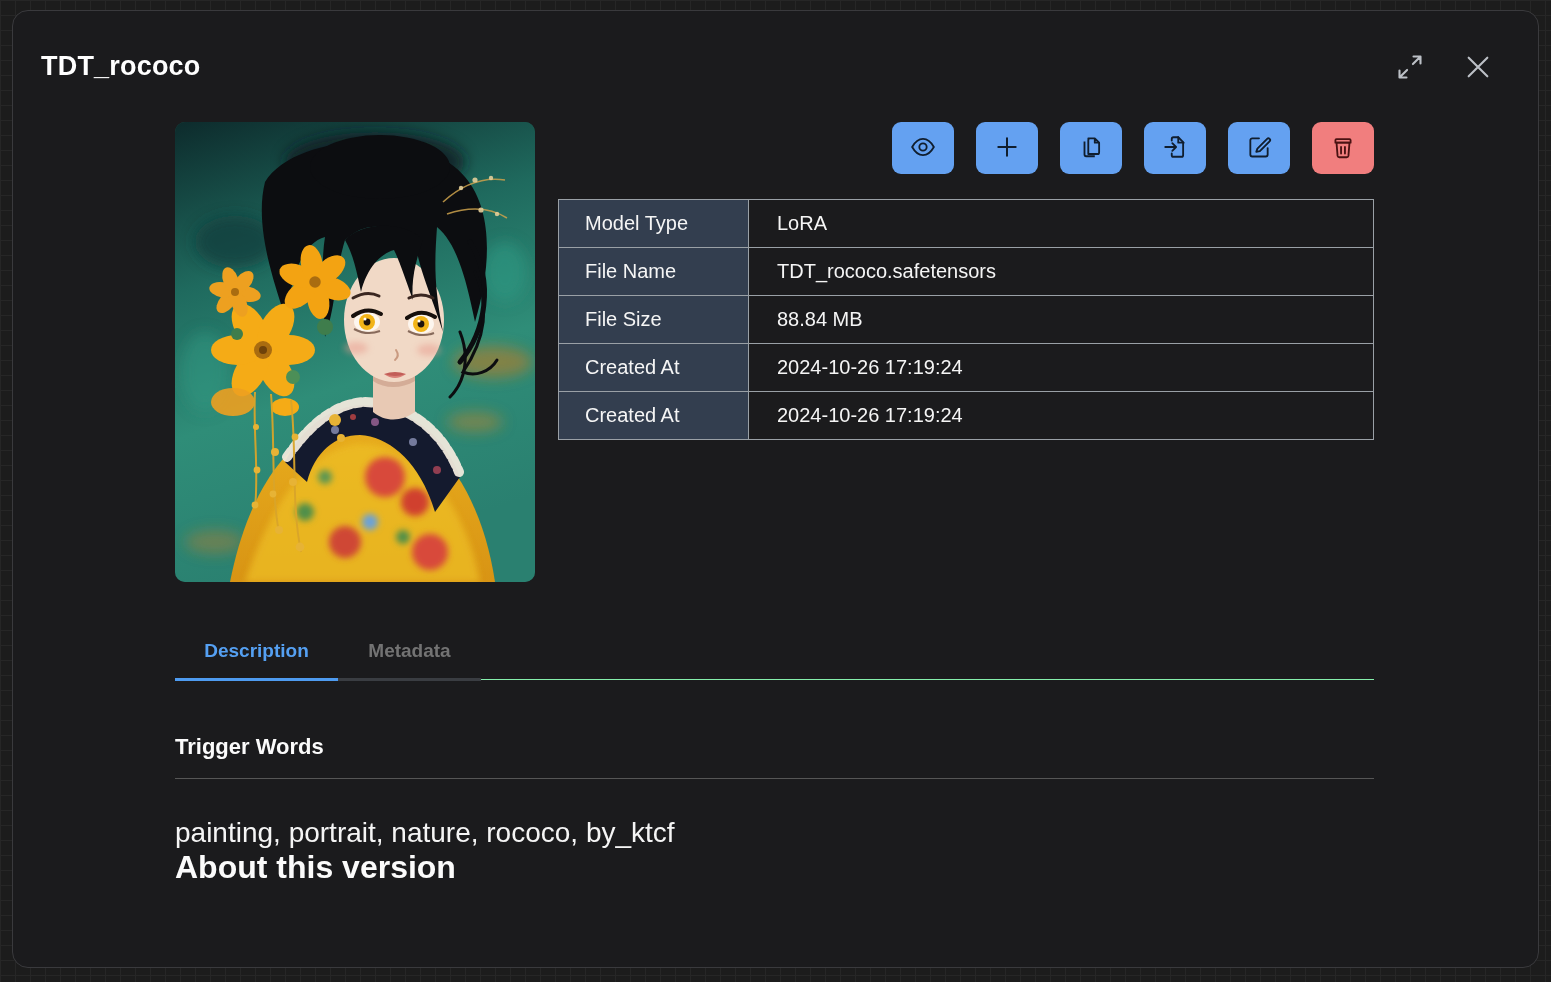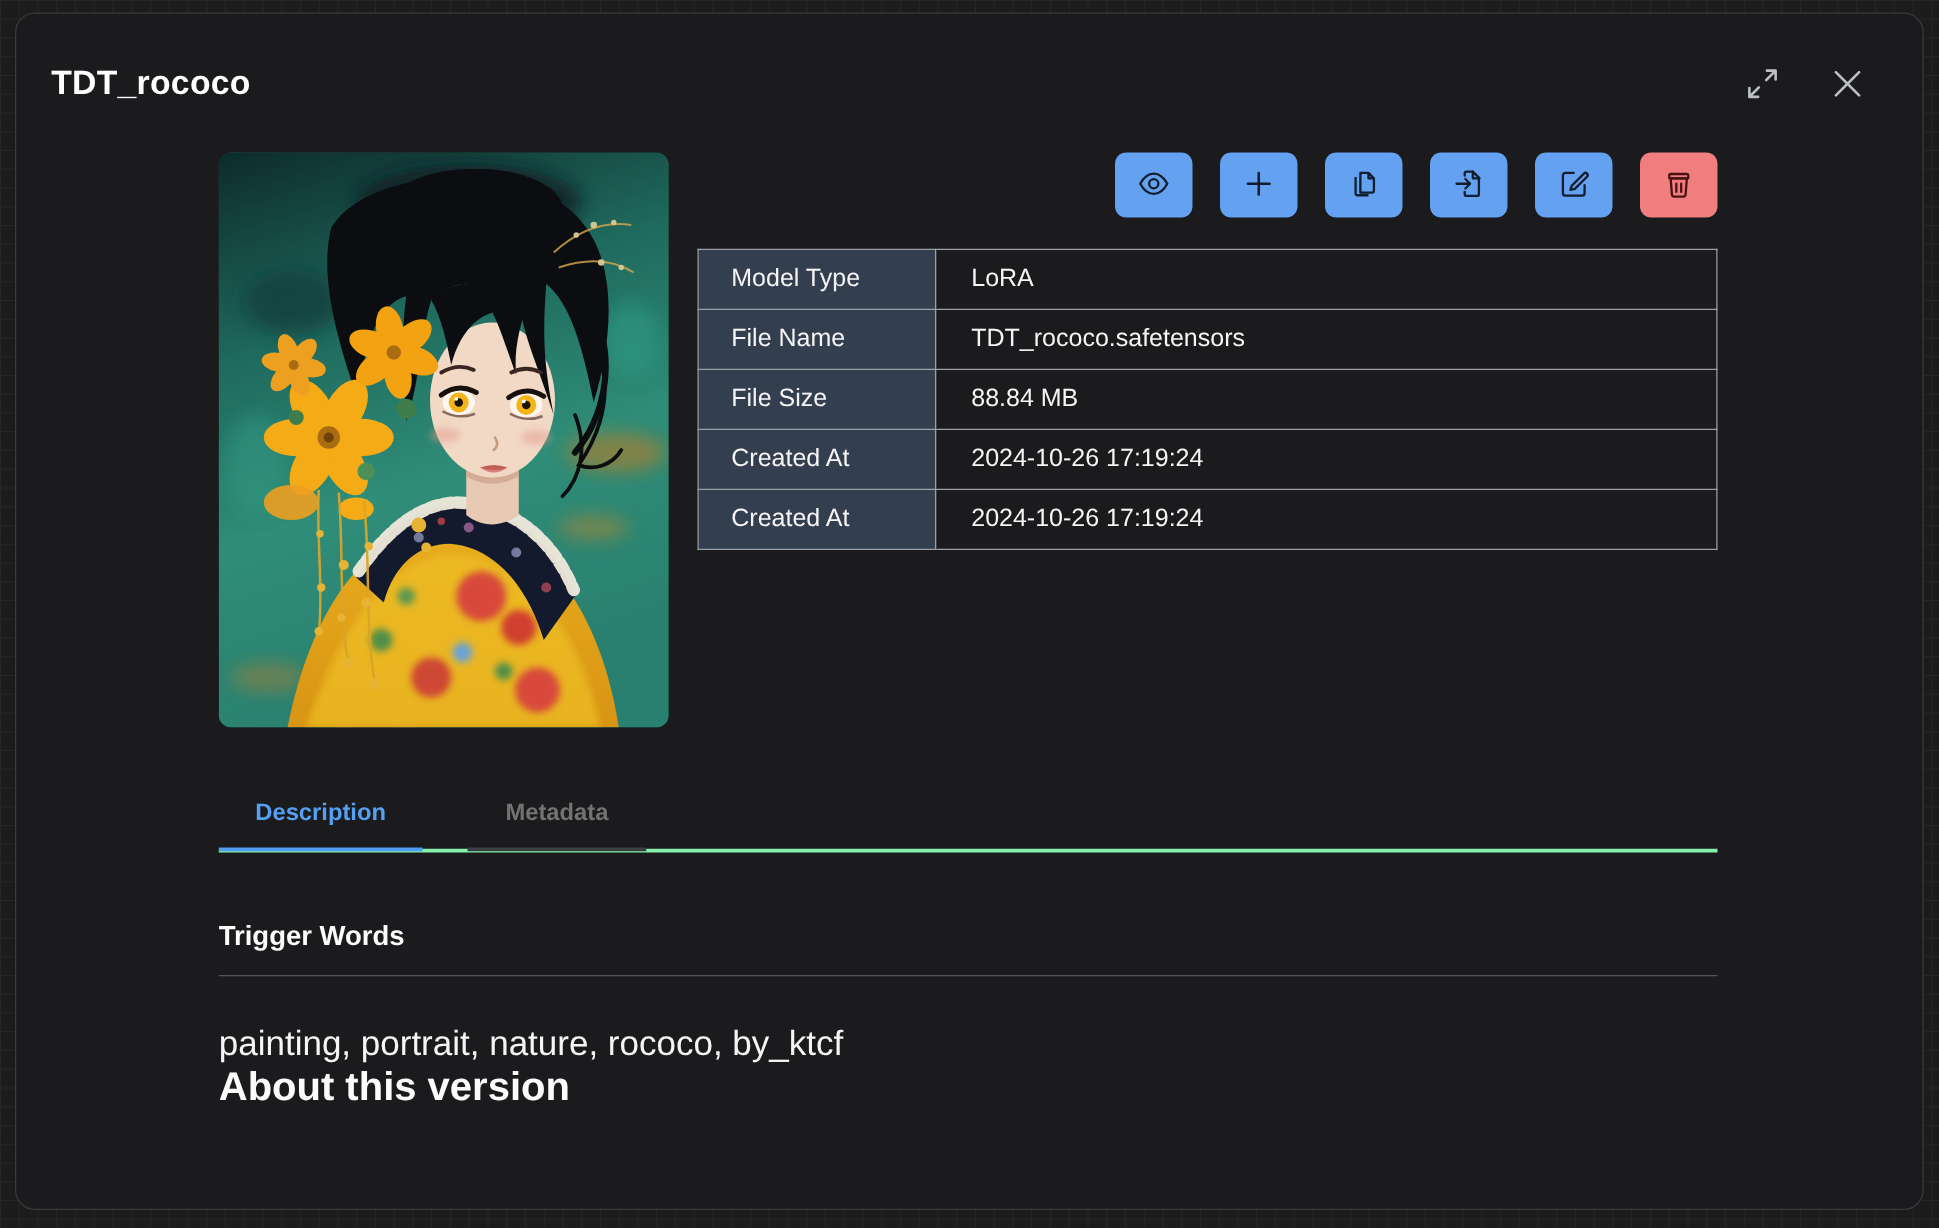--- a/index.html
+++ b/index.html
@@ -57,21 +57,21 @@
     padding-left:16px;
   }
   .details-table td {
     border:1px solid #9aa0a6;
     height:48px; padding:0 26px; color:#f5f5f5; white-space:nowrap;
   }
   .details-table td.th-cell { background:#333e4f; width:190px; }
   .details-table td.val-cell { background:transparent; padding-left:28px; }
 
   
-  .tabs { display:flex; margin-top:42px; border-bottom:3px solid #86efac;gap:36px; }
+  .tabs { display:flex; margin-top:42px; border-bottom:1px solid #86efac; }
   .tab {
     height:57px; display:flex; align-items:center; justify-content:center;
     font-size:19px; font-weight:700; cursor:pointer;
     border-bottom:3px solid transparent; margin-bottom:-2px;
   }
   .tab.active { color:#55a0f2; border-bottom-color:#4e9bf0; width:163px; }
   .tab.inactive { color:#737373; border-bottom-color:#3a3d42; width:143px; }
 
   
   .section-heading { font-size:22px; font-weight:700; color:#fbfbfb; margin-top:54px; }

